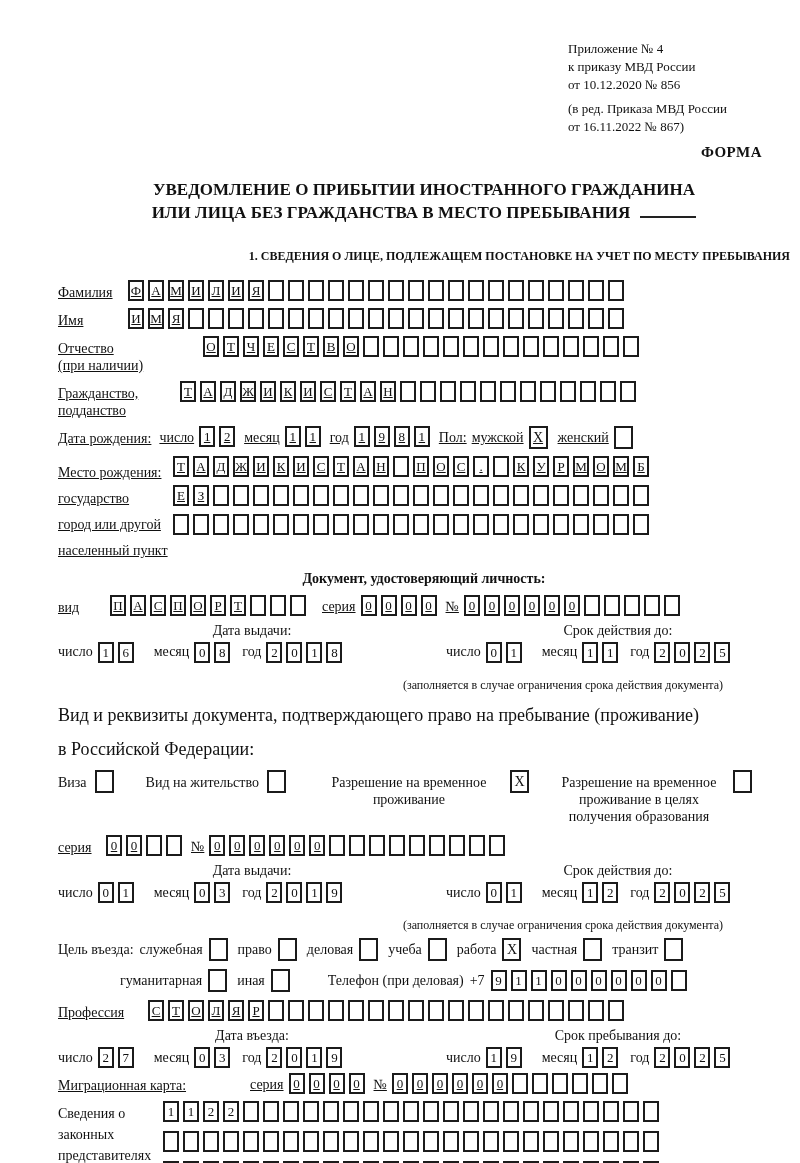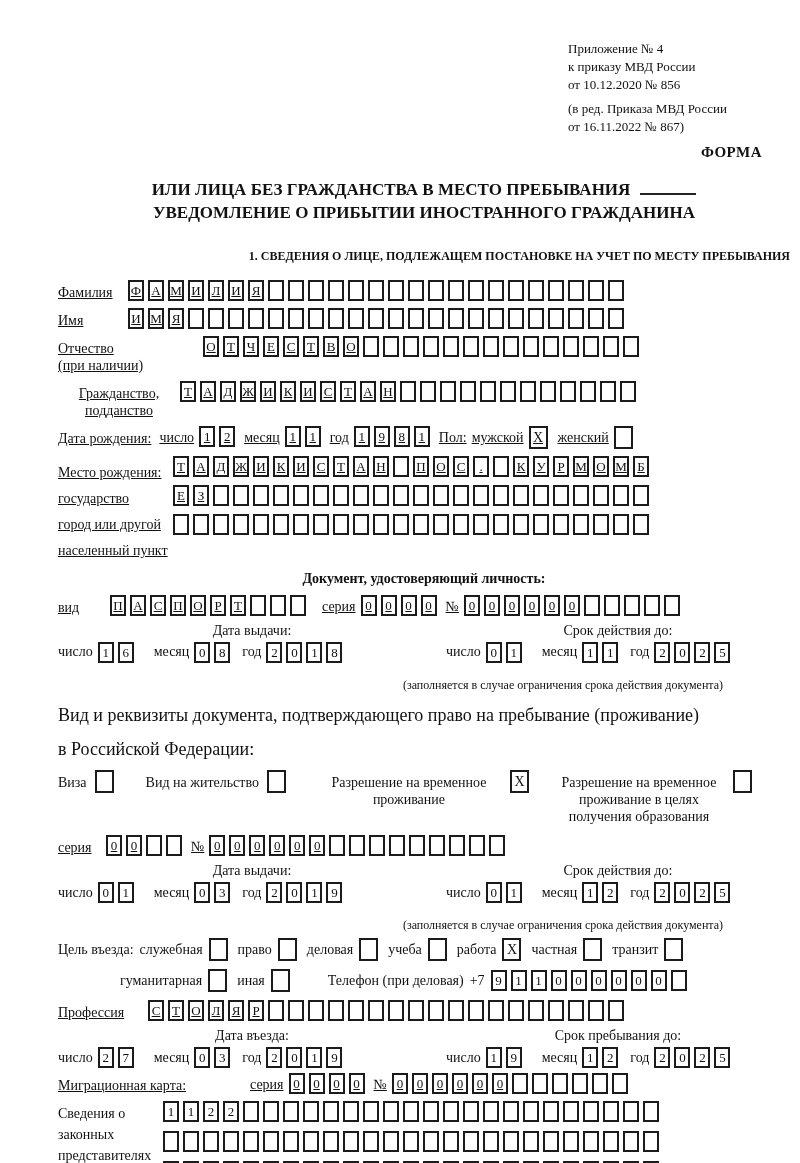--- a/index.html
+++ b/index.html
@@ -17,21 +17,21 @@
   .forma { text-align:right; padding-right:28px; font-weight:bold; font-size:15px; margin-top:8px; letter-spacing:.5px; }
 
   
   .title { text-align:center; font-weight:bold; font-size:17px; margin-top:18px; line-height:1.35; }
   .underline { display:inline-block; width:56px; border-bottom:2px solid #222; height:14px; margin-left:10px; }
   .section-heading { font-weight:bold; font-size:12px; margin-top:24px; margin-bottom:16px; white-space:nowrap;text-align:right; }
 
   
   .frow { display:flex; align-items:flex-start; margin-bottom:7px; font-size:14px;text-decoration:underline; }
   .lbl { flex:none; padding-top:4px; line-height:17px; }
-  .w70 { width:70px; } .w122 { width:122px;text-align:center; } .w145 { width:145px; } .w115 { width:115px; }
+  .w70 { width:70px; } .w122 { width:122px; } .w145 { width:145px; } .w115 { width:115px; }
   .cells { display:inline-flex; flex-wrap:nowrap; }
   .cell {
     flex:none; width:16px; height:21px; border:2px solid #1b1b1b; margin-right:4px;
     font-size:13px; line-height:18px; text-align:center; font-family:"Liberation Serif",serif;
   }
   .cbox {
     flex:none; display:inline-block; width:19px; height:23px; border:2px solid #1b1b1b;
     font-size:14px; line-height:20px; text-align:center; vertical-align:middle;
   }
   .cellcol .cells { display:flex; margin-bottom:8px; }
@@ -82,22 +82,22 @@
     <div>к приказу МВД России</div>
     <div>от 10.12.2020 № 856</div>
     <div class="gap"></div>
     <div>(в ред. Приказа МВД России</div>
     <div>от 16.11.2022 № 867)</div>
   </div>
 
   <div class="forma">ФОРМА</div>
 
   <div class="title">
+    <div>УВЕДОМЛЕНИЕ О ПРИБЫТИИ ИНОСТРАННОГО ГРАЖДАНИНА</div>
     <div><span>ИЛИ ЛИЦА БЕЗ ГРАЖДАНСТВА В МЕСТО ПРЕБЫВАНИЯ</span><span class="underline"></span></div>
-    <div>УВЕДОМЛЕНИЕ О ПРИБЫТИИ ИНОСТРАННОГО ГРАЖДАНИНА</div>
   </div>
 
   <div class="section-heading">1. СВЕДЕНИЯ О ЛИЦЕ, ПОДЛЕЖАЩЕМ ПОСТАНОВКЕ НА УЧЕТ ПО МЕСТУ ПРЕБЫВАНИЯ</div>
 
   <div class="frow">
     <span class="lbl w70">Фамилия</span>
     <span class="cells">
         <span class="cell">Ф</span>
         <span class="cell">А</span>
         <span class="cell">М</span>

